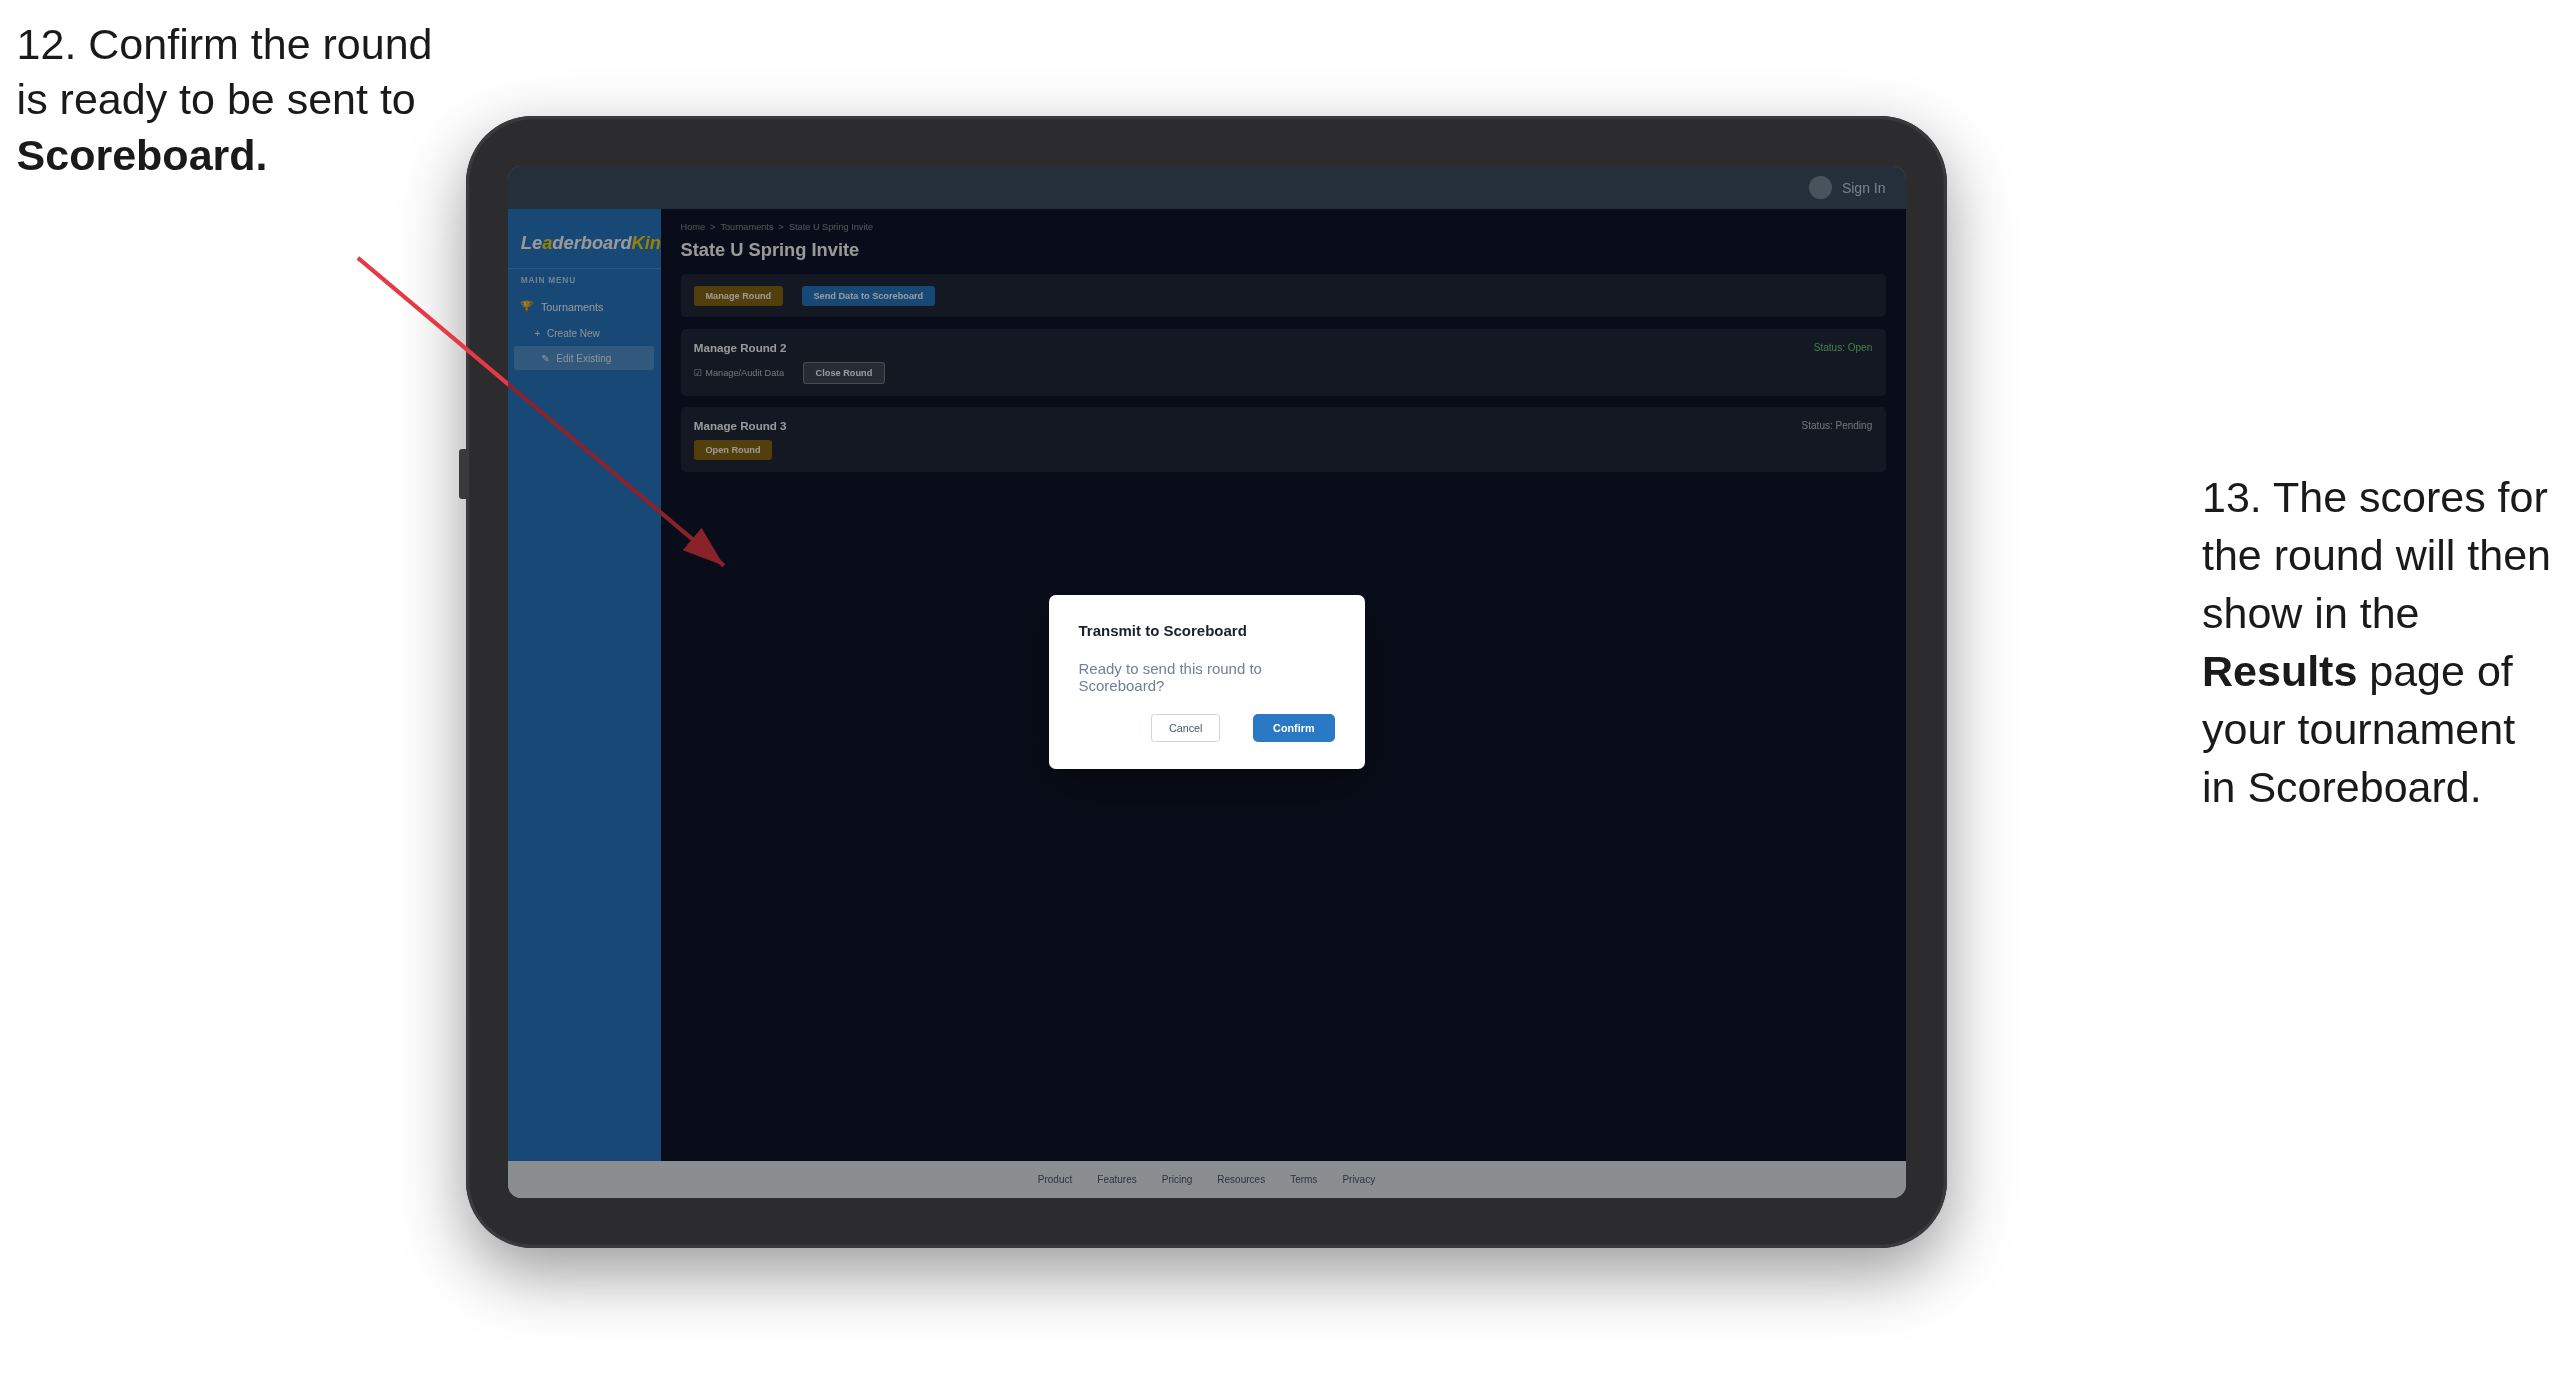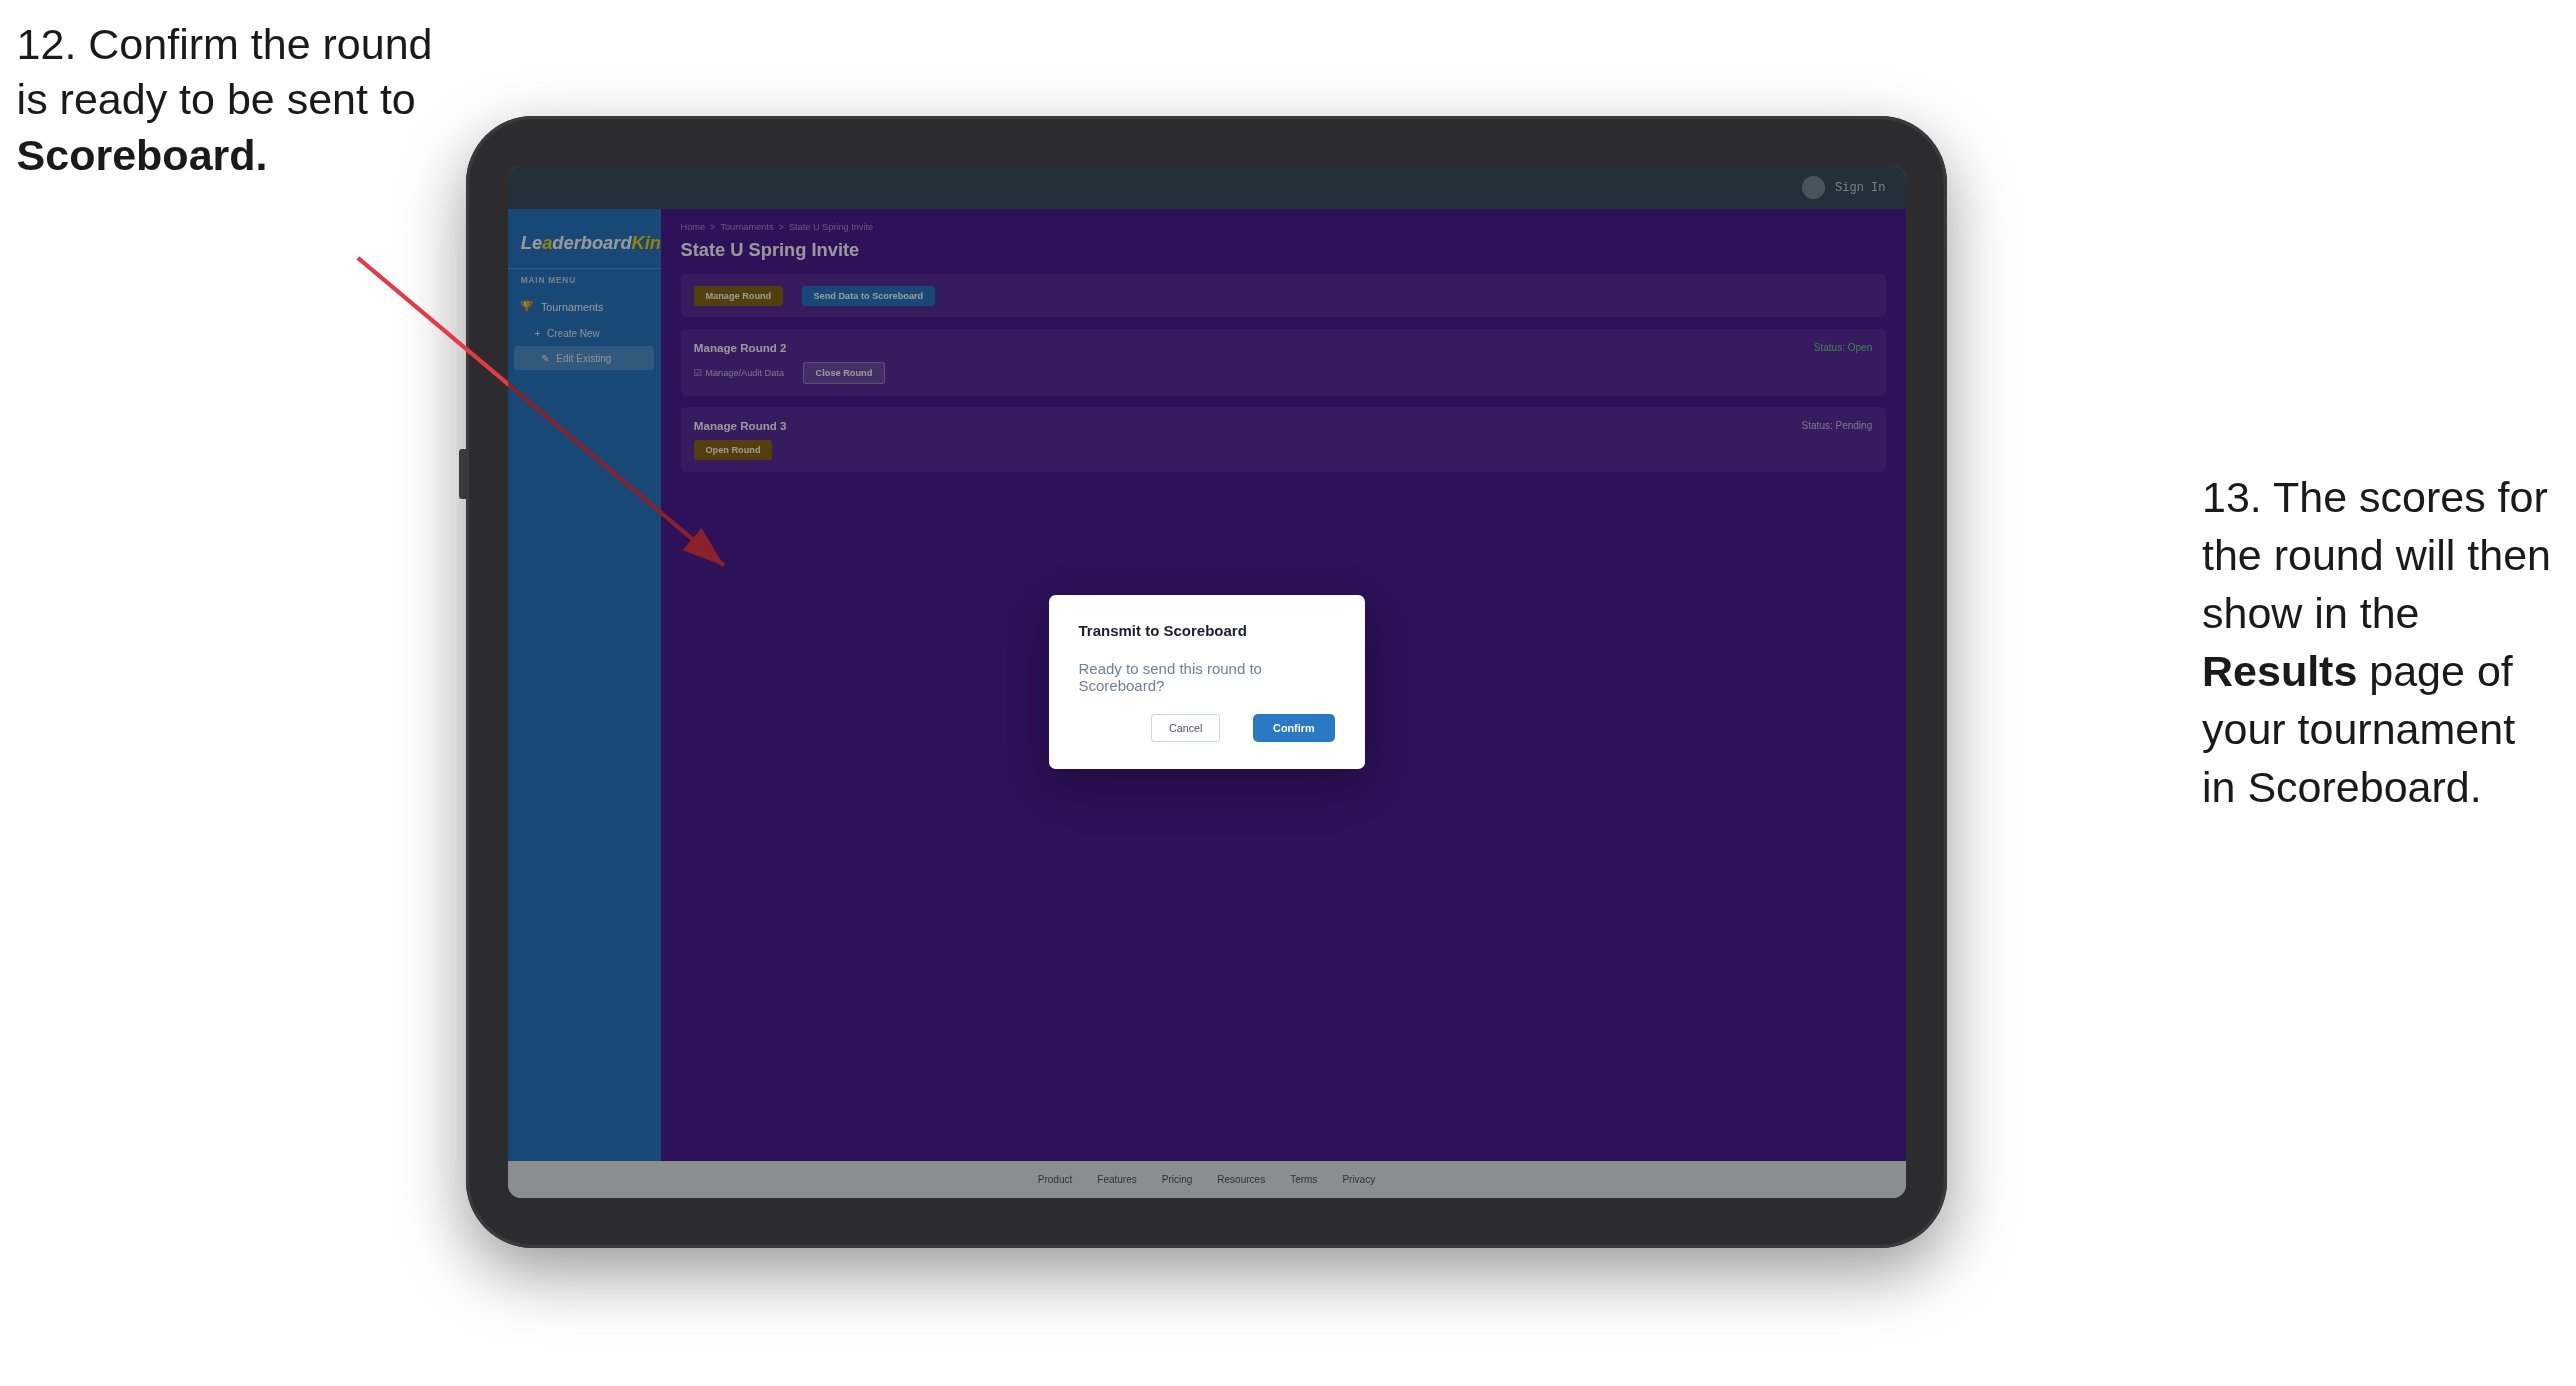--- a/index.html
+++ b/index.html
@@ -95,22 +95,21 @@
       gap: 10px;
     }
     .avatar-icon {
       width: 23px;
       height: 23px;
       background: #7a8a9a;
       border-radius: 50%;
     }
     .sign-in-text {
       color: #c8d8e8;
-      font-size: 12px;
-      font-family: Liberation Mono, monospace;
+      font-size: 14px;
     }
 
     
     .main-layout {
       display: flex;
       flex: 1;
       overflow: hidden;
     }
 
     
@@ -164,21 +163,21 @@
       color: #fff;
       font-style: italic;
     }
     .logo-text span {
       color: #ffd700;
     }
 
     
     .main-content {
       flex: 1;
-      background: #4c1d95;
+      background: #0f172a;
       padding: 13.3px 20px;
       overflow: auto;
     }
 
     .breadcrumb {
       display: flex;
       gap: 5px;
       font-size: 9.2px;
       color: rgba(255,255,255,0.7);
       margin-bottom: 6.7px;

